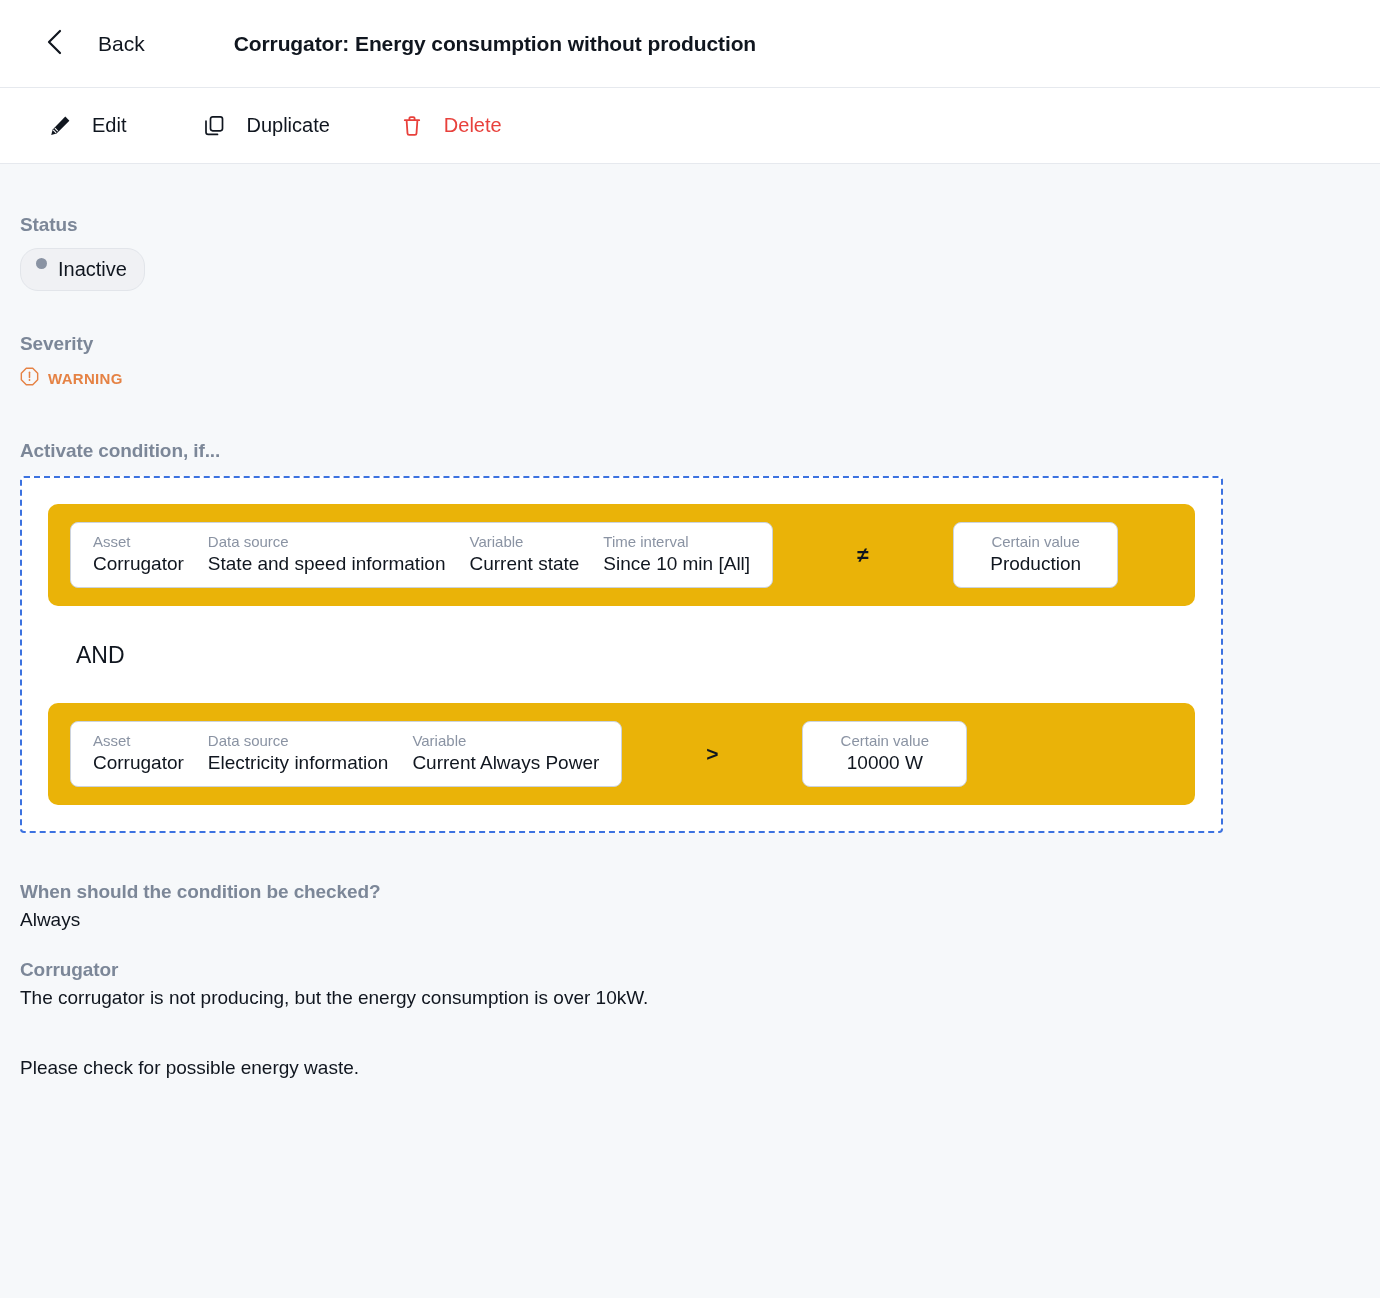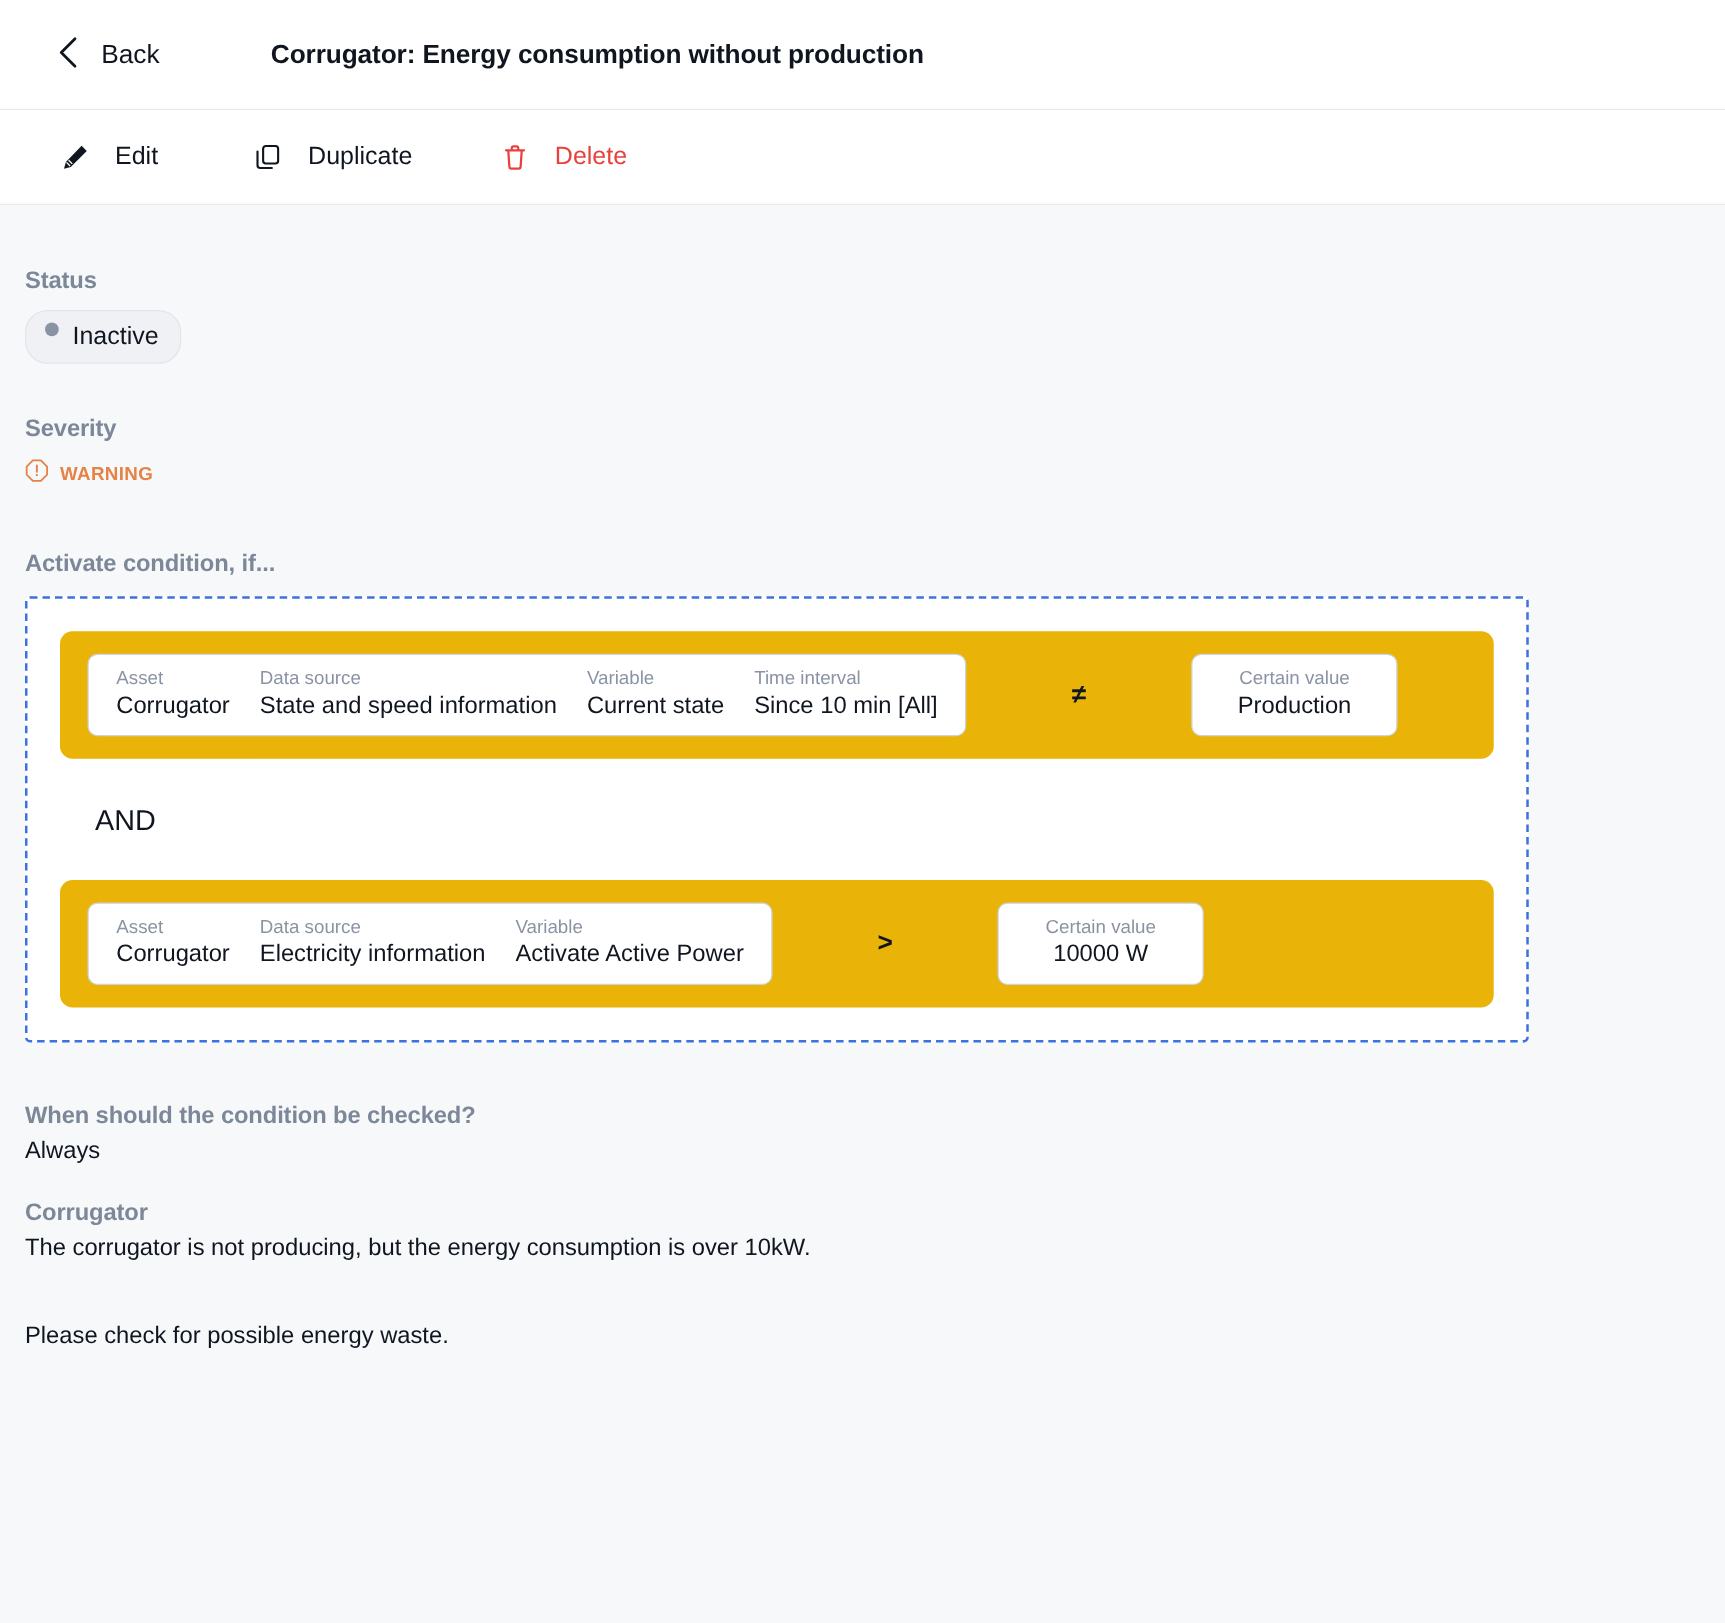--- a/index.html
+++ b/index.html
@@ -18,21 +18,21 @@
     height: 88px;
     background: #ffffff;
     display: flex;
     align-items: center;
     padding-left: 46px;
     border-bottom: 1px solid #e6e9ee;
   }
   .back-btn {
     display: flex;
     align-items: center;
-    gap: 19px;
+    gap: 36px;
     cursor: pointer;
     background: none;
     border: none;
     font-family: inherit;
   }
   .chev-icon { display: block; }
   .back-label {
     font-size: 21px;
     color: #10161f;
   }
@@ -301,21 +301,21 @@
           <div class="cond-field">
             <span class="field-label">Asset</span>
             <span class="field-value">Corrugator</span>
           </div>
           <div class="cond-field">
             <span class="field-label">Data source</span>
             <span class="field-value">Electricity information</span>
           </div>
           <div class="cond-field">
             <span class="field-label">Variable</span>
-            <span class="field-value">Activate Active Power</span>
+            <span class="field-value">Current Always Power</span>
           </div>
         </div>
         <div class="operator op-gt">&gt;</div>
         <div class="value-card">
           <span class="field-label">Certain value</span>
           <span class="field-value">10000 W</span>
         </div>
       </div>
 
     </div>

